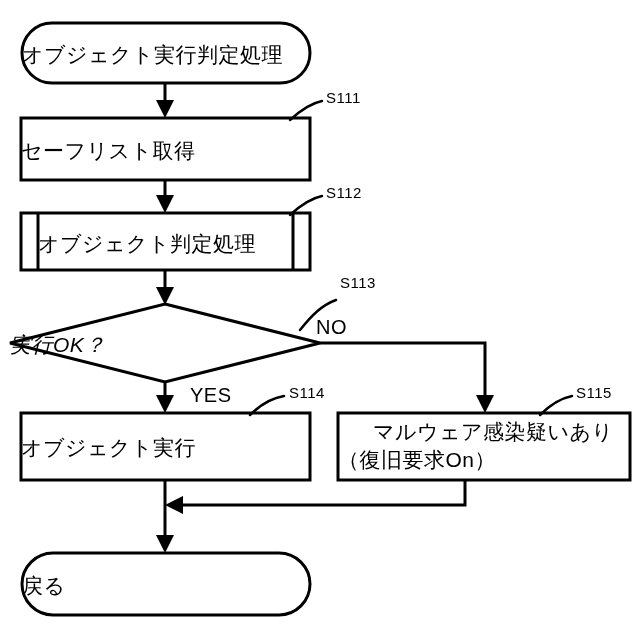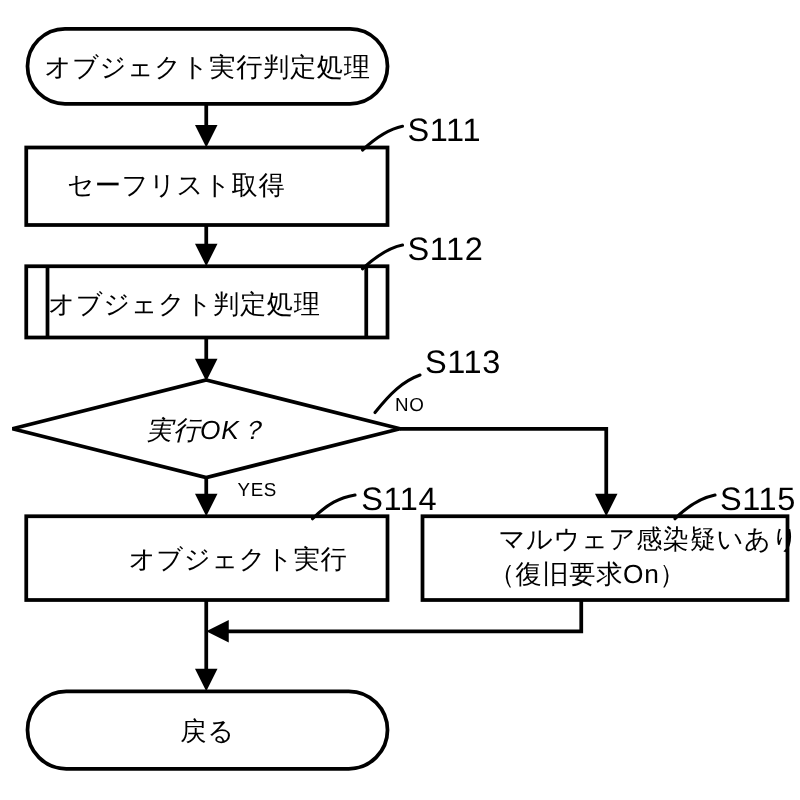--- a/index.html
+++ b/index.html
@@ -44,39 +44,38 @@
     stroke-width: 2.5;
     fill: none;
     stroke-linecap: round;
   }
   .arrowhead {
     fill: #000000;
     stroke: none;
   }
   .node-text {
     position: absolute;
-    text-align: center;
     color: #000000;
     font-size: 21px;
     line-height: 1.24;
     letter-spacing: 0.5px;
     white-space: nowrap;
     pointer-events: none;
   }
   .step-label {
     position: absolute;
     color: #000000;
-    font-size: 26px;
+    font-size: 15px;
     letter-spacing: 0.5px;
     white-space: nowrap;
   }
   .branch-label {
     position: absolute;
     color: #000000;
-    font-size: 15px;
+    font-size: 20px;
     letter-spacing: 0.5px;
     white-space: nowrap;
   }
 </style>
 </head>
 <body>
 
 <div id="flowchart-root">
 
   <svg class="flow-canvas" viewBox="0 0 640 640">
@@ -121,21 +120,21 @@
 
     <line x1="165" y1="480" x2="165" y2="540" class="connector"></line>
     <polygon points="165,553 156,535 174,535" class="arrowhead"></polygon>
 
     <rect x="22" y="553" width="288" height="62" rx="31" ry="31" class="shape-stroke"></rect>
 
   </svg>
 
   <div class="node-text" style="left:22px; top:42px; width:288px;">オブジェクト実行判定処理</div>
 
-  <div class="node-text" style="left:21px; top:138px; width:240px;font-family:Liberation Mono, monospace;">セーフリスト取得</div>
+  <div class="node-text" style="left:21px; top:138px; width:240px;">セーフリスト取得</div>
 
   <div class="node-text" style="left:38px; top:231px; width:219px;">オブジェクト判定処理</div>
 
   <div class="node-text" style="left:10px; top:332px; width:310px;font-style:italic;">実行OK？</div>
 
   <div class="node-text" style="left:21px; top:435px; width:339px;">オブジェクト実行</div>
 
   <div class="node-text" style="left:338px; top:419px; width:292px;padding-left:35px;">マルウェア感染疑いあり</div>
   <div class="node-text" style="left:338px; top:447px; width:264px;">（復旧要求On）</div>
 

